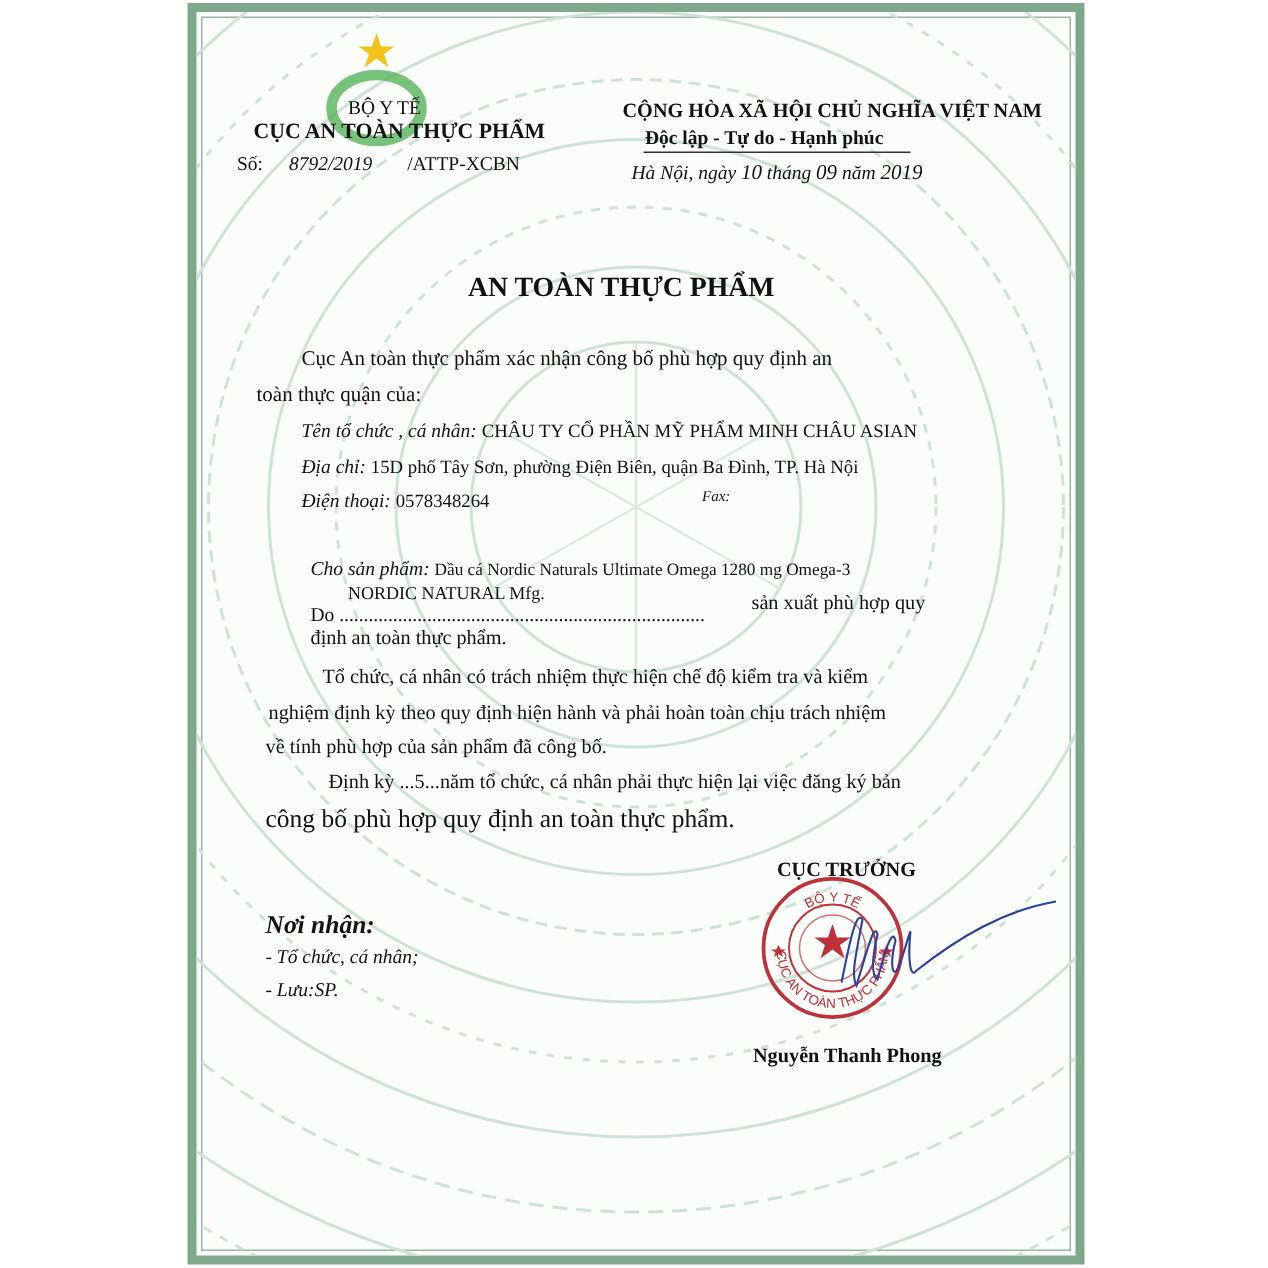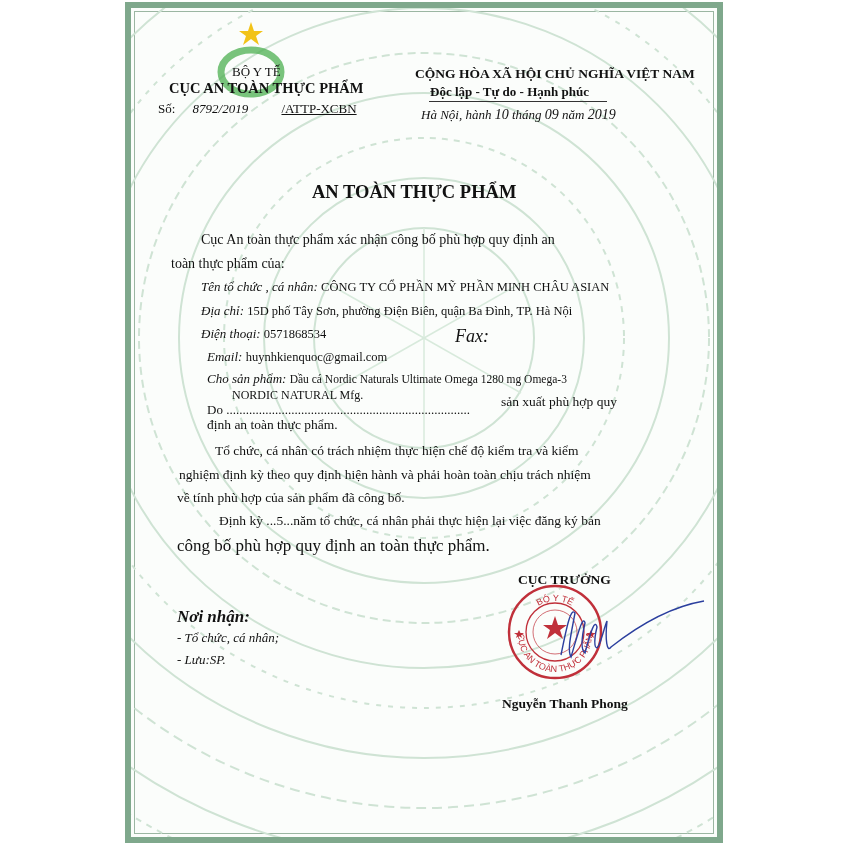--- a/index.html
+++ b/index.html
@@ -46,57 +46,53 @@
   <svg class="logo" viewBox="0 0 70 78">
     <polygon points="35,2 38,11 47,11 40,16 43,25 35,19 27,25 30,16 23,11 32,11" fill="#f2c318"></polygon>
     <ellipse cx="35" cy="52" rx="30" ry="22" fill="none" stroke="#4caf50" stroke-width="7" opacity="0.75"></ellipse>
   </svg>
 
   <div class="abs" style="left:101px;top:56px;font-size:13px;">BỘ Y TẾ</div>
   <div class="abs b" style="left:38px;top:72px;font-size:14.5px;">CỤC AN TOÀN THỰC PHẨM</div>
   <div class="abs" style="left:27px;top:93px;font-size:13px;">
     <span>Số:</span>
     <span class="i" style="margin-left:14px;">8792/2019</span>
-    <span style="margin-left:30px;text-decoration:underline;">/ATTP-XCBN</span>
+    <span style="margin-left:20px;">/ATTP-XCBN</span>
   </div>
 
   <div class="abs b" style="left:254px;top:58px;font-size:13.5px;margin-left:30px;">CỘNG HÒA XÃ HỘI CHỦ NGHĨA VIỆT NAM</div>
   <div class="abs b" style="left:299px;top:76px;font-size:13px;">Độc lập - Tự do - Hạnh phúc</div>
   <div class="abs" style="left:298px;top:93px;width:178px;border-top:1px solid #333;"></div>
   <div class="abs i" style="left:290px;top:99px;font-size:13px;">
-    <span>Hà Nội, hành</span>
+    <span>Hà Nội, ngày</span>
     <span style="font-style:italic;font-size:14px;">10</span>
     <span>tháng</span>
     <span style="font-size:14px;">09</span>
     <span>năm</span>
     <span style="font-size:14px;">2019</span>
   </div>
 
   <div class="abs b" style="left:181px;top:174px;font-size:18.5px;">AN TOÀN THỰC PHẨM</div>
 
   <div class="abs" style="left:70px;top:224px;font-size:14px;">Cục An toàn thực phẩm xác nhận công bố phù hợp quy định an</div>
-  <div class="abs" style="left:40px;top:248px;font-size:14px;">toàn thực phẩm của:</div>
+  <div class="abs" style="left:40px;top:248px;font-size:14px;">toàn thực quận của:</div>
 
   <div class="abs" style="left:70px;top:271px;font-size:13px;">
     <span class="i">Tên tổ chức , cá nhân:</span>
-    <span style="font-size:12.5px;">CÔNG TY CỔ PHẦN MỸ PHẦN MINH CHÂU ASIAN</span>
+    <span style="font-size:12.5px;">CHÂU TY CỔ PHẦN MỸ PHẨM MINH CHÂU ASIAN</span>
   </div>
   <div class="abs" style="left:70px;top:295px;font-size:13px;">
     <span class="i">Địa chỉ:</span>
     <span style="font-size:12.5px;">15D phố Tây Sơn, phường Điện Biên, quận Ba Đình, TP. Hà Nội</span>
   </div>
   <div class="abs" style="left:70px;top:318px;font-size:13px;">
     <span class="i">Điện thoại:</span>
-    <span style="font-size:12.5px;">0571868534</span>
+    <span style="font-size:12.5px;">0578348264</span>
   </div>
-  <div class="abs i" style="left:324px;top:318px;font-size:18px;">Fax:</div>
-  <div class="abs" style="left:76px;top:341px;font-size:13px;">
-    <span class="i">Email:</span>
-    <span style="font-size:12.5px;">huynhkienquoc@gmail.com</span>
-  </div>
+  <div class="abs i" style="left:337px;top:318px;font-size:10px;">Fax:</div>
   <div class="abs" style="left:76px;top:363px;font-size:13px;">
     <span class="i">Cho sản phẩm:</span>
     <span style="font-size:11.5px;">Dầu cá Nordic Naturals Ultimate Omega 1280 mg Omega-3</span>
   </div>
   <div class="abs" style="left:76px;top:394px;font-size:13px;text-align:right;">Do ...........................................................................</div>
   <div class="abs" style="left:101px;top:380px;font-size:12px;">NORDIC NATURAL Mfg.</div>
   <div class="abs" style="left:370px;top:386px;font-size:13.5px;">sản xuất phù hợp quy</div>
   <div class="abs" style="left:76px;top:409px;font-size:13.5px;">định an toàn thực phẩm.</div>
 
   <div class="abs" style="left:84px;top:435px;font-size:13.5px;">Tổ chức, cá nhân có trách nhiệm thực hiện chế độ kiểm tra và kiểm</div>

